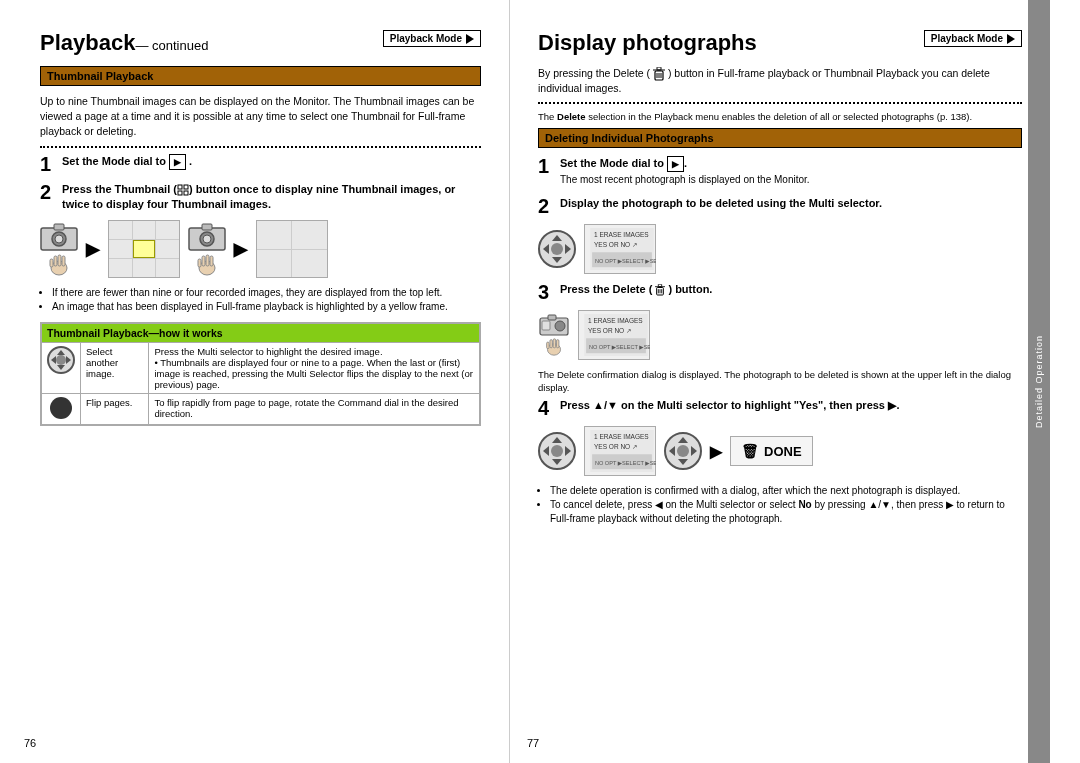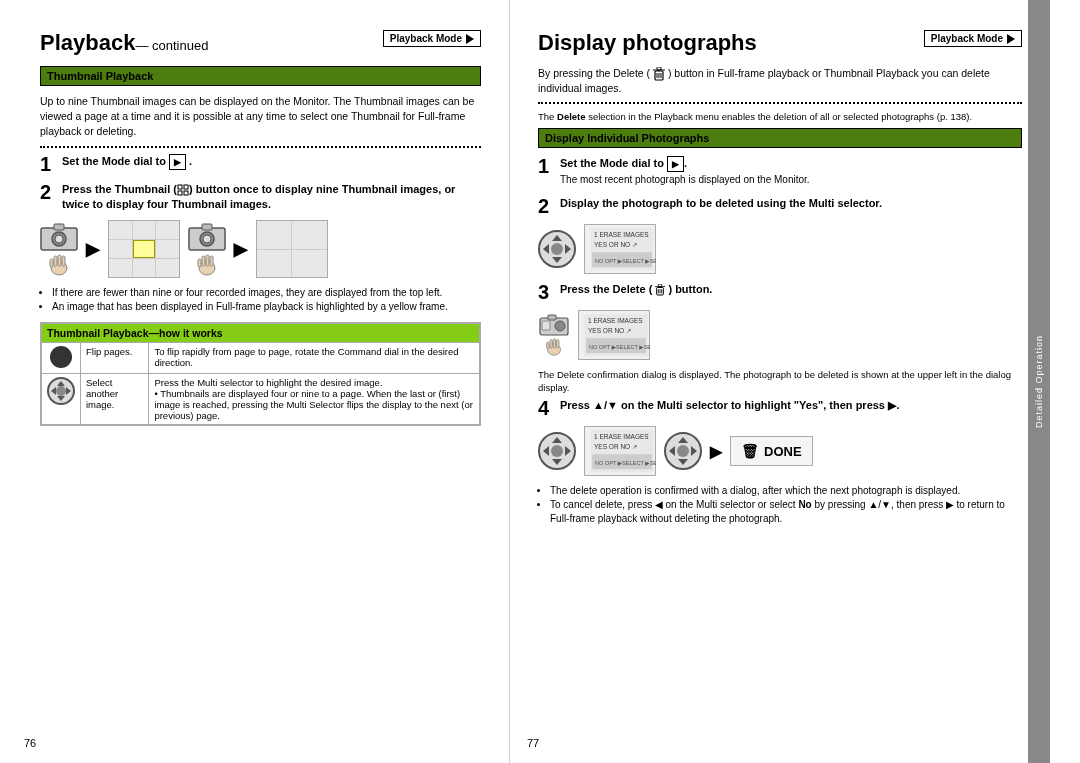--- a/index.html
+++ b/index.html
@@ -85,21 +85,21 @@
       height: 0;
       border-top: 5px solid transparent;
       border-bottom: 5px solid transparent;
       border-left: 8px solid #000;
       margin-left: 4px;
     }
     .section-box {
       border: 1px solid #000;
       padding: 3px 6px;
       margin-bottom: 8px;
-      background: #4d7c0f;
+      background: #a16207;
     }
     .section-box-title {
       font-weight: bold;
       font-size: 11px;
     }
     .body-text {
       font-size: 10.5px;
       line-height: 1.45;
       margin-bottom: 6px;
     }
@@ -379,38 +379,38 @@
         <thead>
           <tr>
             <td colspan="3" style="font-weight:bold;font-size:10.5px;background:#84cc16;">
               <span>Thumbnail Playback—how it works</span>
             </td>
           </tr>
         </thead>
         <tbody>
           <tr>
             <td class="icon-cell">
-              <div class="circle-icon"></div>
-            </td>
-            <td>Flip pages.</td>
-            <td>To flip rapidly from page to page, rotate the Command dial in the desired direction.</td>
-          </tr>
-          <tr>
-            <td class="icon-cell">
               <div class="multi-selector-icon">
                 <div style="position:absolute;top:2px;left:50%;transform:translateX(-50%);width:0;height:0;border-left:4px solid transparent;border-right:4px solid transparent;border-bottom:5px solid #555;"></div>
                 <div style="position:absolute;bottom:2px;left:50%;transform:translateX(-50%);width:0;height:0;border-left:4px solid transparent;border-right:4px solid transparent;border-top:5px solid #555;"></div>
                 <div style="position:absolute;left:2px;top:50%;transform:translateY(-50%);width:0;height:0;border-top:4px solid transparent;border-bottom:4px solid transparent;border-right:5px solid #555;"></div>
                 <div style="position:absolute;right:2px;top:50%;transform:translateY(-50%);width:0;height:0;border-top:4px solid transparent;border-bottom:4px solid transparent;border-left:5px solid #555;"></div>
                 <div class="multi-center"></div>
               </div>
             </td>
             <td>Select another image.</td>
             <td>Press the Multi selector to highlight the desired image.<br>• Thumbnails are displayed four or nine to a page. When the last or (first) image is reached, pressing the Multi Selector flips the display to the next (or previous) page.</td>
           </tr>
+          <tr>
+            <td class="icon-cell">
+              <div class="circle-icon"></div>
+            </td>
+            <td>Flip pages.</td>
+            <td>To flip rapidly from page to page, rotate the Command dial in the desired direction.</td>
+          </tr>
         </tbody>
       </table>
     </div>
 
     <div class="page-num page-num-left">76</div>
   </div>
 
   <div class="right-page">
     <div class="right-page-inner">
 
@@ -435,21 +435,21 @@
         ) button in Full-frame playback or Thumbnail Playback you can delete individual images.
       </div>
 
       <div class="dotted-line"></div>
 
       <div class="small-note">
         The <strong>Delete</strong> selection in the Playback menu enables the deletion of all or selected photographs (p. 138).
       </div>
 
       <div class="section-box">
-        <span class="section-box-title">Display Individual Photographs</span>
+        <span class="section-box-title">Deleting Individual Photographs</span>
       </div>
 
       <div class="step">
         <div class="step-num">1</div>
         <div class="step-text">
           <span>Set the Mode dial to </span>
           <span style="display:inline-block;border:1px solid #000;padding:1px 4px;font-size:9px;font-weight:bold;">▶</span>.
           <br><span class="normal" style="font-weight:normal;font-size:10px;">The most recent photograph is displayed on the Monitor.</span>
         </div>
       </div>

